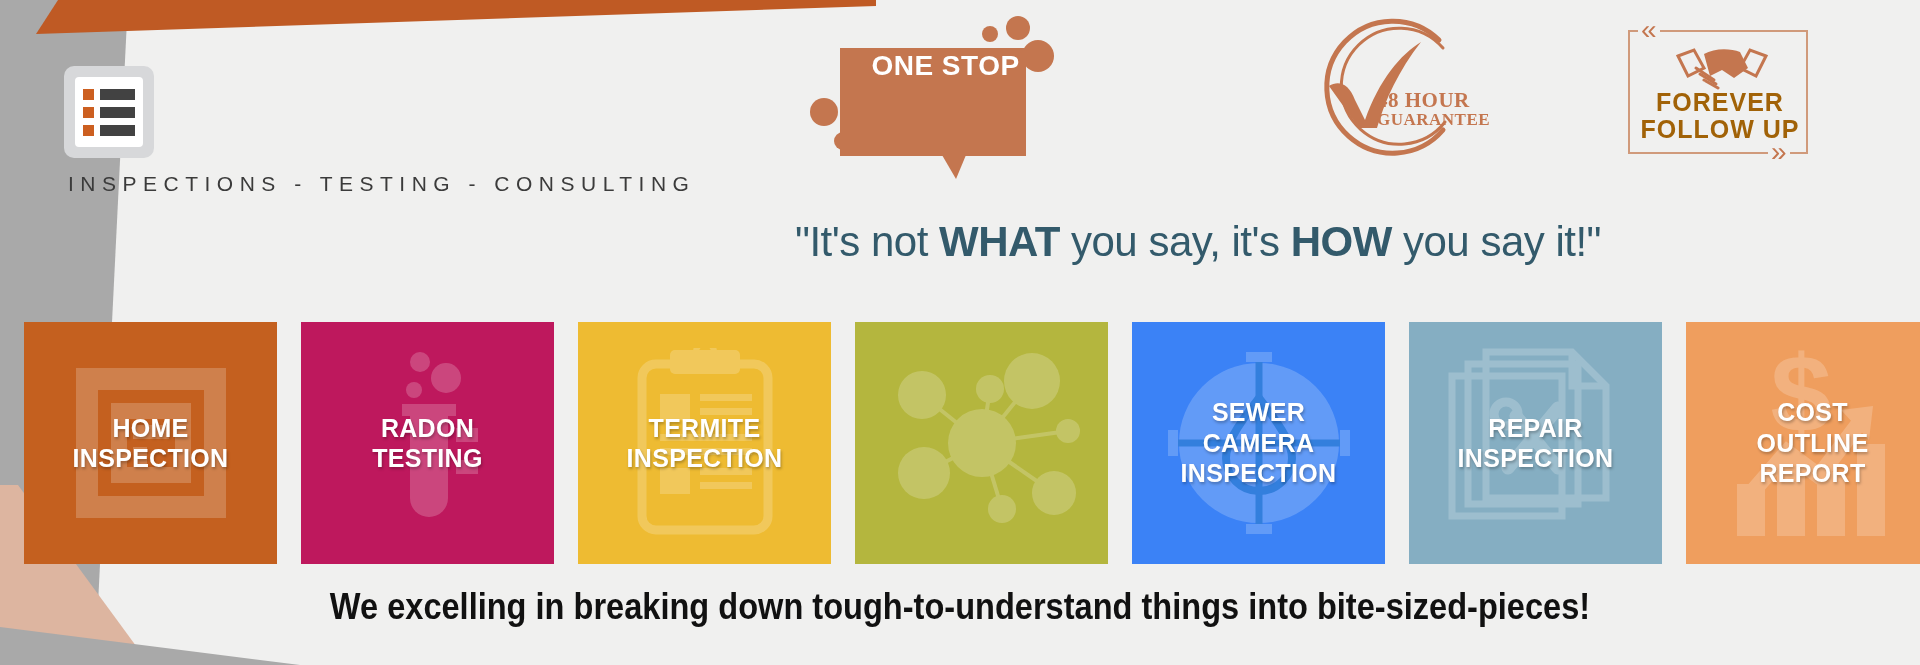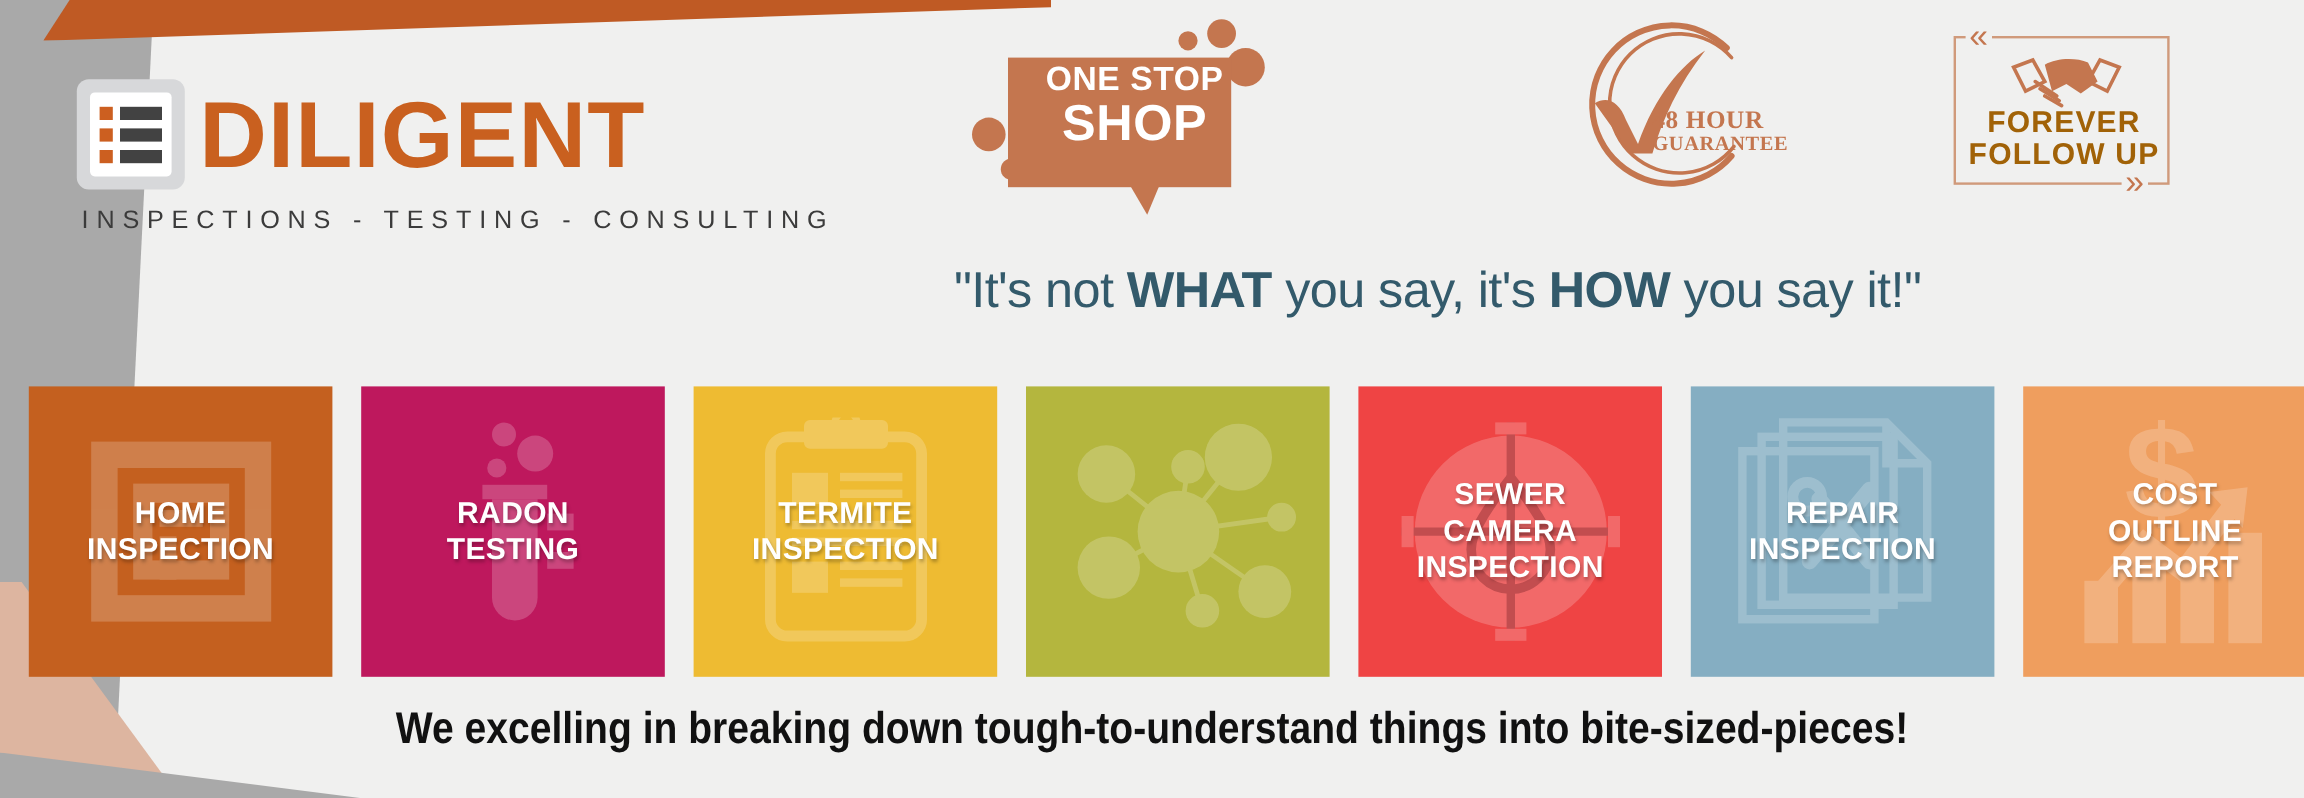--- a/index.html
+++ b/index.html
@@ -209,37 +209,35 @@
           <div class="logo-line">
               <span class="logo-dot"></span>
               <span class="logo-bar"></span>
             </div>
           <div class="logo-line">
               <span class="logo-dot"></span>
               <span class="logo-bar"></span>
             </div>
         </div>
       </div>
-      <div id="logo-wordmark">DILIGENT</div>
     </div>
     <div id="logo-sub">INSPECTIONS - TESTING - CONSULTING</div>
   </div>
 
   <div id="badge-one-stop">
     <div class="osb-dot" style="left:0px;  top:86px; width:28px; height:28px;"></div>
     <div class="osb-dot" style="left:24px; top:120px;width:18px; height:18px;"></div>
     <div class="osb-dot" style="left:52px; top:122px;width:14px; height:14px;"></div>
     <div class="osb-dot" style="left:172px;top:14px; width:16px; height:16px;"></div>
     <div class="osb-dot" style="left:196px;top:4px;  width:24px; height:24px;"></div>
     <div class="osb-dot" style="left:212px;top:28px; width:32px; height:32px;"></div>
     <div id="osb-bubble"></div>
     <div id="osb-tail"></div>
     <div id="osb-text">
       <div id="osb-line1">ONE STOP</div>
-      <div id="osb-line2">SHOP</div>
     </div>
   </div>
 
   <div id="badge-48h">
     <svg width="200" height="148" viewBox="0 0 200 148">
       <path d="M146 22 A66 66 0 1 0 150 112" fill="none" stroke="#c4764f" stroke-width="5" stroke-linecap="round"></path>
       <path d="M150 30 A58 58 0 1 0 152 104" fill="none" stroke="#c4764f" stroke-width="3" stroke-linecap="round"></path>
       <path d="M36 68 C46 62 56 66 62 82 L72 102 C86 62 108 36 128 24 C106 52 92 82 84 110 L66 110 Z" fill="#c4764f"></path>
     </svg>
     <div style="position:absolute;left:84px;top:70px;color:#c4764f;font-weight:bold;font-size:21px;letter-spacing:0.5px;">48 HOUR</div>
@@ -331,21 +329,21 @@
           <circle cx="150" cy="28" r="28" fill="#ffffff"></circle>
           <circle cx="108" cy="36" r="14" fill="#ffffff"></circle>
           <circle cx="186" cy="78" r="12" fill="#ffffff"></circle>
           <circle cx="42" cy="120" r="26" fill="#ffffff"></circle>
           <circle cx="120" cy="156" r="14" fill="#ffffff"></circle>
           <circle cx="172" cy="140" r="22" fill="#ffffff"></circle>
         </svg>
       </div>
     </div>
 
-    <div class="tile" style="background:#ef4444">
+    <div class="tile" style="background:#3b82f6">
       <div class="tile-wm">
         <svg width="190" height="190" viewBox="0 0 190 190">
           <circle cx="95" cy="95" r="80" fill="#ffffff"></circle>
           <g stroke="#16757e" stroke-width="7">
             <line x1="95" y1="4" x2="95" y2="186"></line>
             <line x1="4" y1="95" x2="186" y2="95"></line>
           </g>
           <rect x="82" y="4" width="26" height="10" fill="#ffffff"></rect>
           <rect x="82" y="176" width="26" height="10" fill="#ffffff"></rect>
           <rect x="4" y="82" width="10" height="26" fill="#ffffff"></rect>

